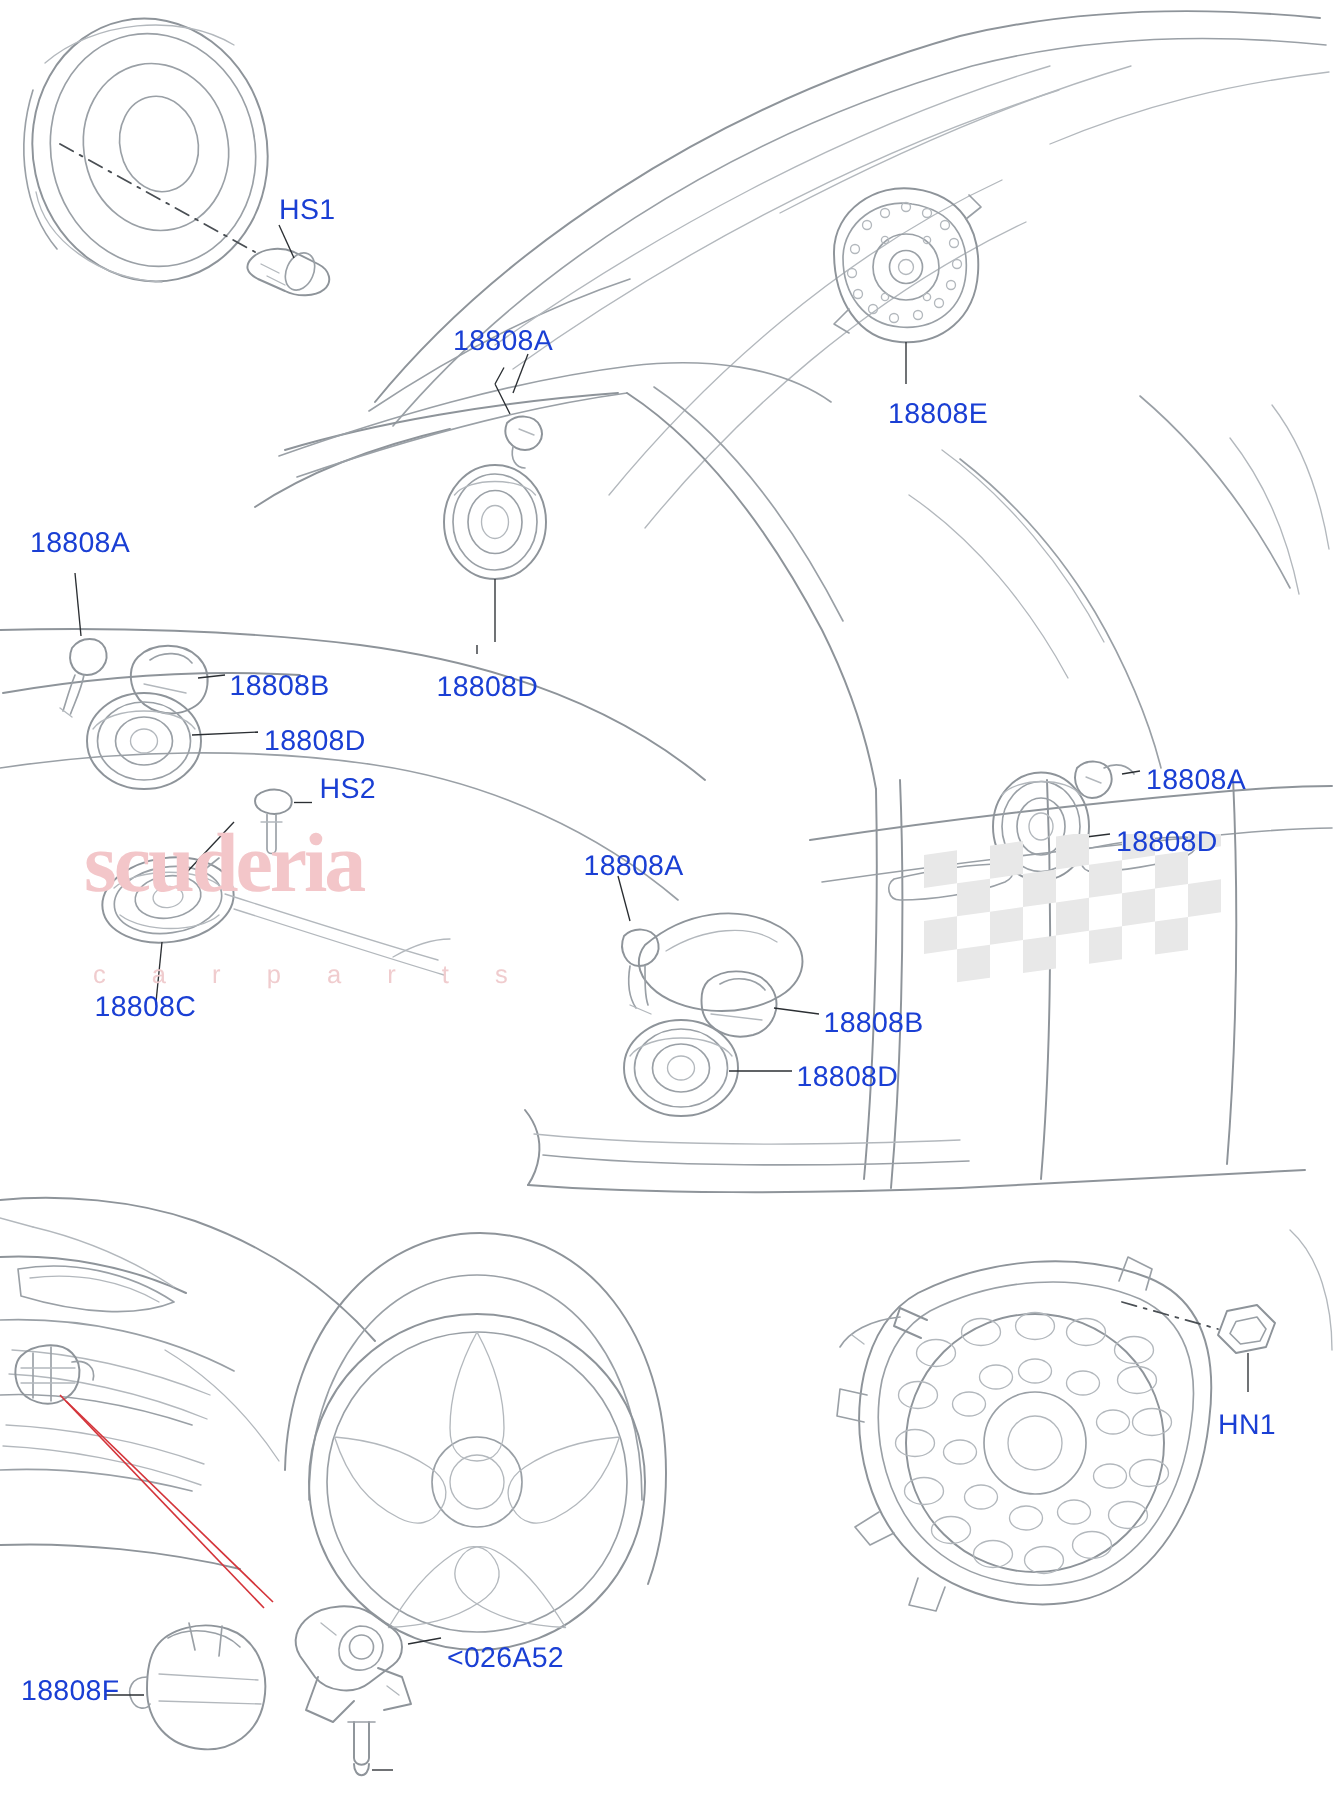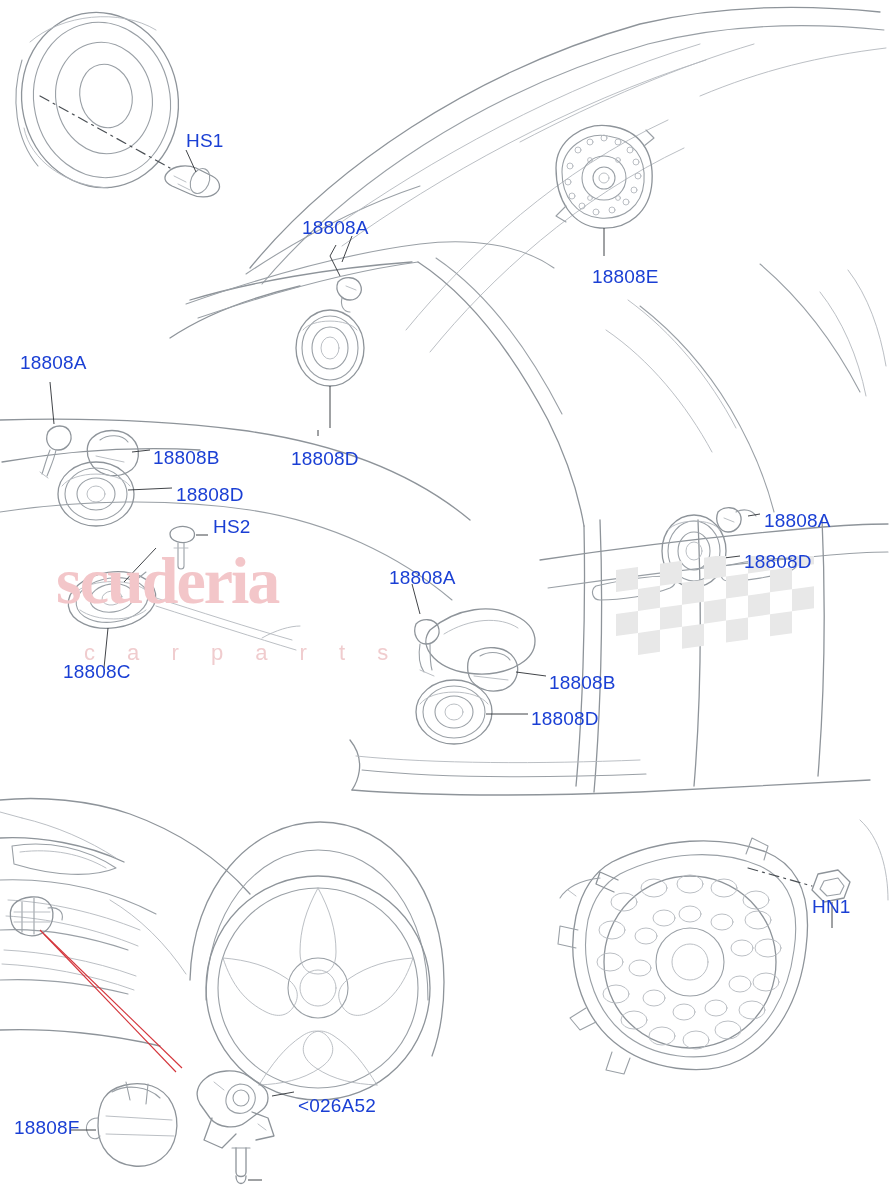--- a/index.html
+++ b/index.html
@@ -37,35 +37,34 @@
     top: 548px;
     width: 790px;
     height: 130px;
     pointer-events: none;
   }
   .wm-text {
     position: absolute;
     left: 0;
     top: 0;
     font-family: "Liberation Serif", serif;
-    font-size: 66px;
+    font-size: 56px;
     font-weight: bold;
     color: #f3c6c9;
     letter-spacing: -2px;
     line-height: 1;
   }
   .wm-sub {
     position: absolute;
     left: 6px;
     top: 92px;
     font-family: "Liberation Sans", sans-serif;
-    font-size: 22px;
+    font-size: 17px;
     letter-spacing: 13px;
     color: #f0ccce;
-    margin-left: 22px;
   }
   .wm-flag {
     position: absolute;
     left: 560px;
     top: 8px;
   }
 </style>
 </head>
 <body>
 
@@ -462,18 +461,18 @@
   <div class="label" style="left:153px; top:447px;">18808B</div>
   <div class="label" style="left:176px; top:484px;">18808D</div>
   <div class="label" style="left:291px; top:448px;">18808D</div>
   <div class="label" style="left:213px; top:516px;">HS2</div>
   <div class="label" style="left:389px; top:567px;">18808A</div>
   <div class="label" style="left:764px; top:510px;">18808A</div>
   <div class="label" style="left:744px; top:551px;">18808D</div>
   <div class="label" style="left:63px; top:661px;">18808C</div>
   <div class="label" style="left:549px; top:672px;">18808B</div>
   <div class="label" style="left:531px; top:708px;">18808D</div>
-  <div class="label" style="left:812px; top:896px;">HN1</div>
+  <div class="label" style="left:812px; top:940px;">HN1</div>
   <div class="label" style="left:298px; top:1095px;">&lt;026A52</div>
   <div class="label" style="left:14px; top:1117px;">18808F</div>
   <div class="label" style="left:268px; top:1224px;text-align:center;">HB1</div>
 
 </div>
 
 </body></html>

